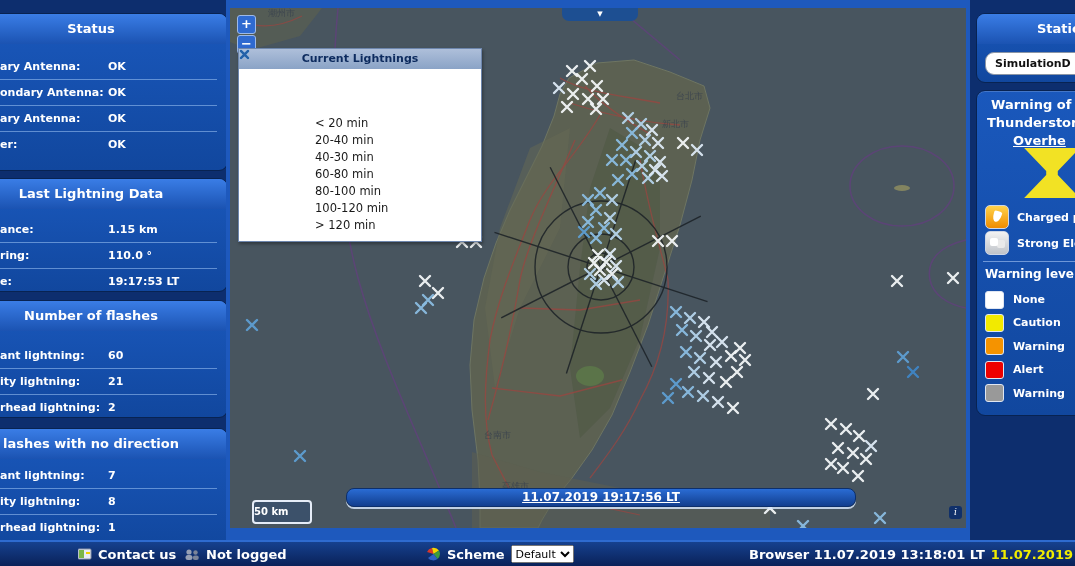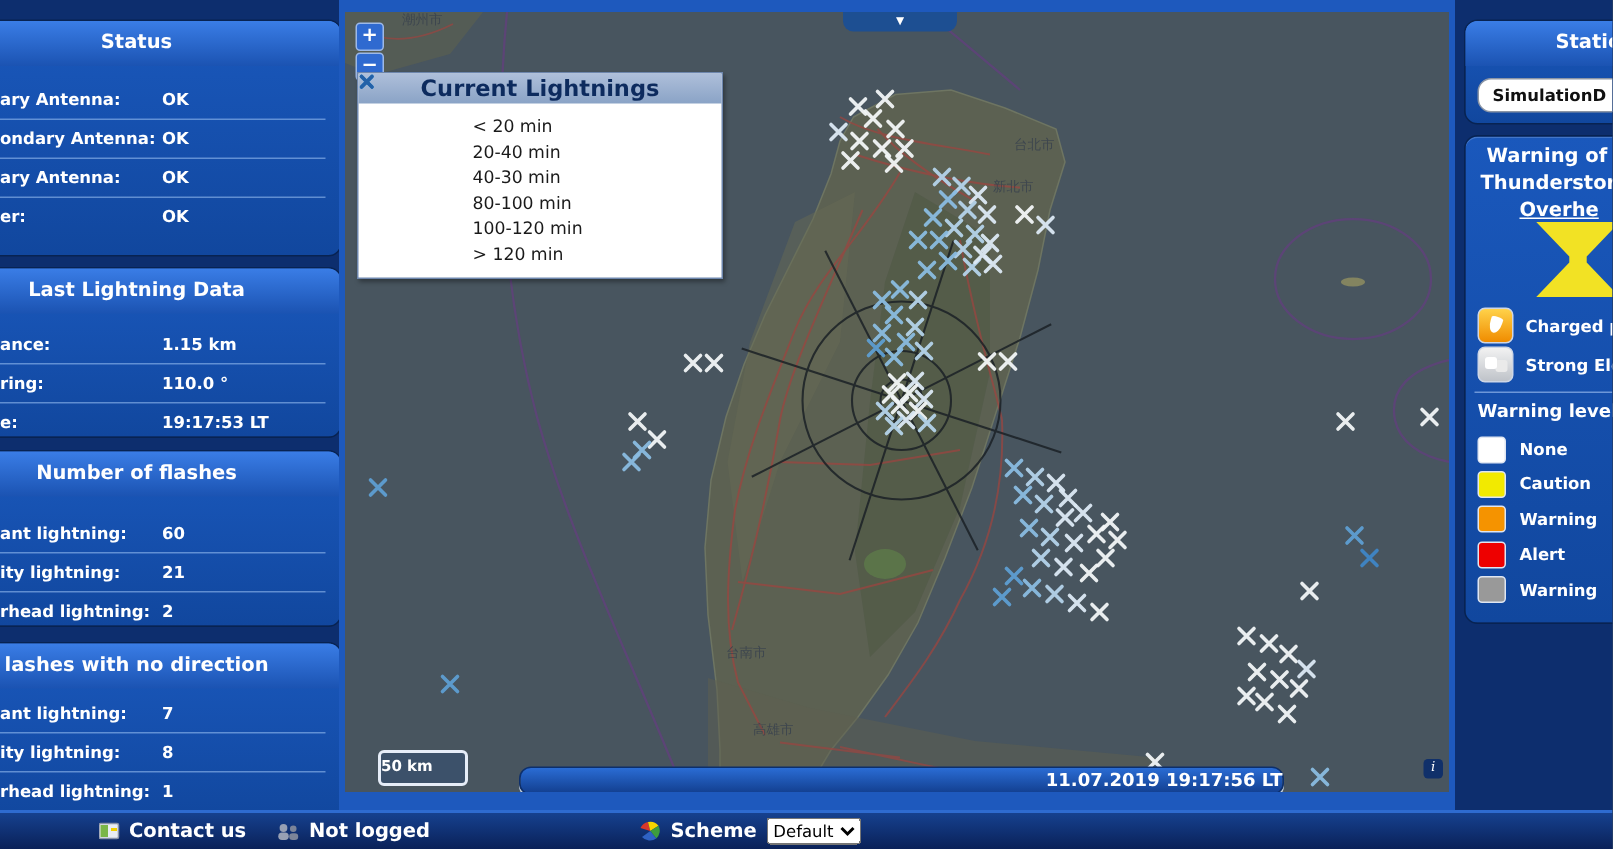--- a/index.html
+++ b/index.html
@@ -23,30 +23,30 @@
   #center-column{position:absolute;left:226px;top:0;width:744px;height:540px;background:#1e59bd;}
   #map{position:absolute;left:4px;top:8px;width:736px;height:520px;background:#48555f;overflow:hidden;}
   #map svg{position:absolute;left:0;top:0;}
   .map-tab{position:absolute;left:332px;top:0;width:76px;height:13px;background:#1d4f92;
            border-radius:0 0 7px 7px;text-align:center;color:#fff;font-size:7px;line-height:13px;}
   .zoombtn{position:absolute;left:7px;width:17px;height:17px;background:#2f6ad0;border:1px solid #9db9e8;
            border-radius:3px;color:#fff;font-size:13px;font-weight:bold;text-align:center;line-height:15px;cursor:pointer;}
   #zoom-in{top:7px}#zoom-out{top:27px}
   .legend{position:absolute;left:8px;top:40px;width:242px;background:#fff;border:1px solid #6d86ad;
           box-shadow:1px 2px 3px rgba(0,0,0,.35);}
-  .legend-head{height:20px;line-height:20px;text-align:center;font-size:15px;font-weight:bold;color:#0d2b5e;
+  .legend-head{height:20px;line-height:20px;text-align:center;font-size:11px;font-weight:bold;color:#0d2b5e;
           background:linear-gradient(#aebfda,#8aa3c6);}
-  .legend-body{padding:6px 0 8px 0;}
+  .legend-body{padding:6px 0 8px 0;margin-top:39px;}
   .lrow{height:17px;display:flex;align-items:center;padding-left:76px;color:#1a1a1a;font-size:11.5px;}
   .lrow svg{margin-right:8px;flex:none;}
   .scalebox{position:absolute;left:22px;top:492px;width:56px;height:20px;border:2px solid #e6edf8;border-radius:4px;
           background:rgba(25,70,140,.25);color:#fff;font-size:10px;font-weight:bold;text-align:left;line-height:20px;}
-  .timebar{position:absolute;left:116px;top:503px;width:508px;height:17px;border-radius:8px;
+  .timebar{position:absolute;left:116px;top:480px;width:508px;height:17px;border-radius:8px;
           background:linear-gradient(#2a6cd4,#123e8e);border:1px solid #0d2f6b;box-shadow:0 2px 0 rgba(215,230,250,.85);
-          color:#fff;font-size:12px;font-weight:bold;text-align:right;line-height:17px;}
+          color:#fff;font-size:12px;font-weight:bold;text-align:center;line-height:17px;text-decoration:underline;}
   .infobtn{position:absolute;left:719px;top:498px;width:13px;height:13px;background:#10306a;border-radius:3px;
           color:#fff;font-size:9px;font-style:italic;font-family:"DejaVu Serif",serif;text-align:center;line-height:13px;cursor:pointer;}
   
   .rhead{height:30px;line-height:30px;color:#fff;font-size:13px;font-weight:bold;padding-left:60px;
          background:linear-gradient(#3a7de6,#1b53b2);border-radius:8px 8px 0 0;}
   .station-dd{position:absolute;left:8px;top:38px;width:150px;height:21px;background:#fff;border:1px solid #8b95a5;
          border-radius:9px;color:#111;font-size:11px;font-weight:bold;line-height:21px;padding-left:9px;cursor:pointer;}
   .warnline{position:absolute;color:#fff;font-size:13px;font-weight:bold;white-space:nowrap;}
   .hourglass{position:absolute;left:46px;top:57px;width:58px;height:50px;background:#f2e224;
          clip-path:polygon(2% 0,98% 0,60% 46%,60% 54%,98% 100%,2% 100%,40% 54%,40% 46%);}
@@ -289,20 +289,26 @@
             <span>20-40 min</span>
           </div>
           <div class="lrow">
             <svg width="11" height="11">
               <path d="M2 2L9 9M2 9L9 2" stroke="#b4d3ea" stroke-width="2.4" stroke-linecap="round" fill="none"></path>
             </svg>
             <span>40-30 min</span>
           </div>
           <div class="lrow">
             <svg width="11" height="11">
+              <path d="M2 2L9 9M2 9L9 2" stroke="#8abce0" stroke-width="2.4" stroke-linecap="round" fill="none"></path>
+            </svg>
+            <span>60-80 min</span>
+          </div>
+          <div class="lrow">
+            <svg width="11" height="11">
               <path d="M2 2L9 9M2 9L9 2" stroke="#5e9ed2" stroke-width="2.4" stroke-linecap="round" fill="none"></path>
             </svg>
             <span>80-100 min</span>
           </div>
           <div class="lrow">
             <svg width="11" height="11">
               <path d="M2 2L9 9M2 9L9 2" stroke="#3f86c6" stroke-width="2.4" stroke-linecap="round" fill="none"></path>
             </svg>
             <span>100-120 min</span>
           </div>
@@ -360,21 +366,21 @@
         </div>
         <div class="lvl-row" style="top: 293.6px;">
           <span class="lvl-sw" style="background: rgb(153, 153, 153);"></span>
           <span>Warning</span>
         </div>
       </div>
   </div>
 </div>
 
 <div id="bottom-bar">
-  <div class="bb-item" style="left:22px;padding-left:44px;">
+  <div class="bb-item" style="left:34px;padding-left:44px;">
     <svg width="14" height="12">
       <rect x="0" y="1" width="13" height="10" rx="1" fill="#e9edf3" stroke="#8a93a8"></rect>
       <rect x="1" y="2" width="5" height="8" fill="#7ab648"></rect>
       <rect x="8" y="4" width="4" height="2" fill="#f0d000"></rect>
     </svg>
     <span>Contact us</span>
   </div>
   <div class="bb-item" style="left:426px;">
     <svg width="15" height="14" viewBox="0 0 15 14">
       <path d="M7.5 7 L1 5 A7 7 0 0 1 6 1 Z" fill="#d8372a"></path>
@@ -387,13 +393,17 @@
   </div>
   <div class="bb-item" style="left:184px;">
     <svg width="16" height="12">
       <circle cx="5" cy="4" r="2.6" fill="#97a0b4"></circle>
         <rect x="1.5" y="7" width="7" height="5" rx="2.5" fill="#97a0b4"></rect>
       <circle cx="11.5" cy="4.5" r="2.2" fill="#7b8499"></circle>
         <rect x="8.8" y="7.5" width="6" height="4.5" rx="2.2" fill="#7b8499"></rect>
     </svg>
     <span>Not logged</span>
   </div>
+  <div class="bb-item bb-right">
+    <span>Browser 11.07.2019 13:18:01 LT</span>
+    <span class="yellow">11.07.2019</span>
+  </div>
 </div>
 
 </body></html>

